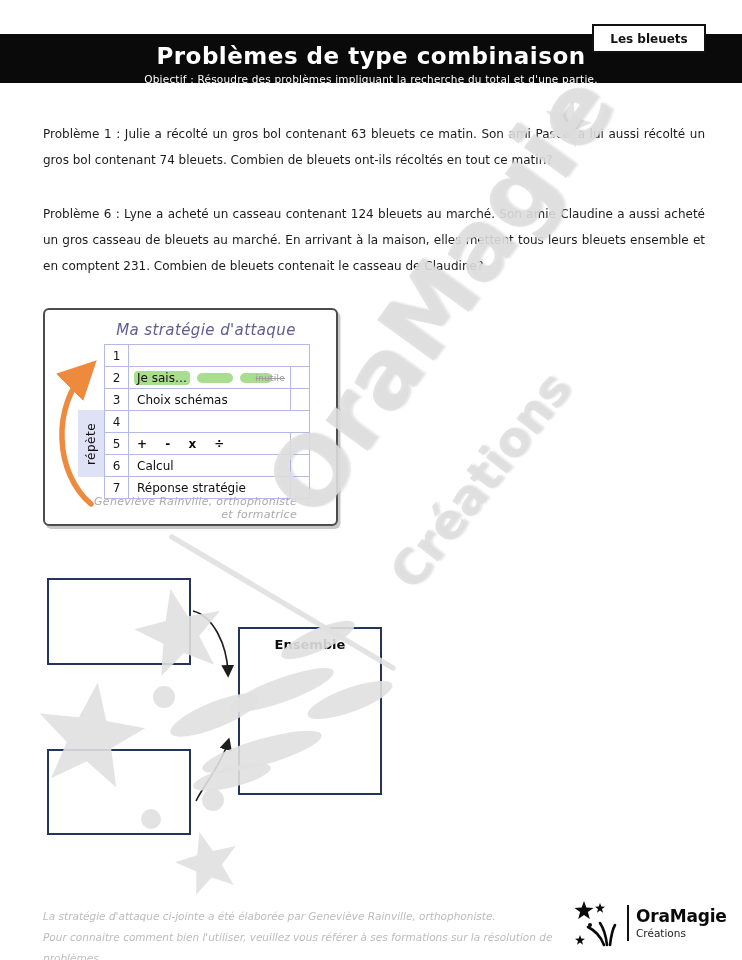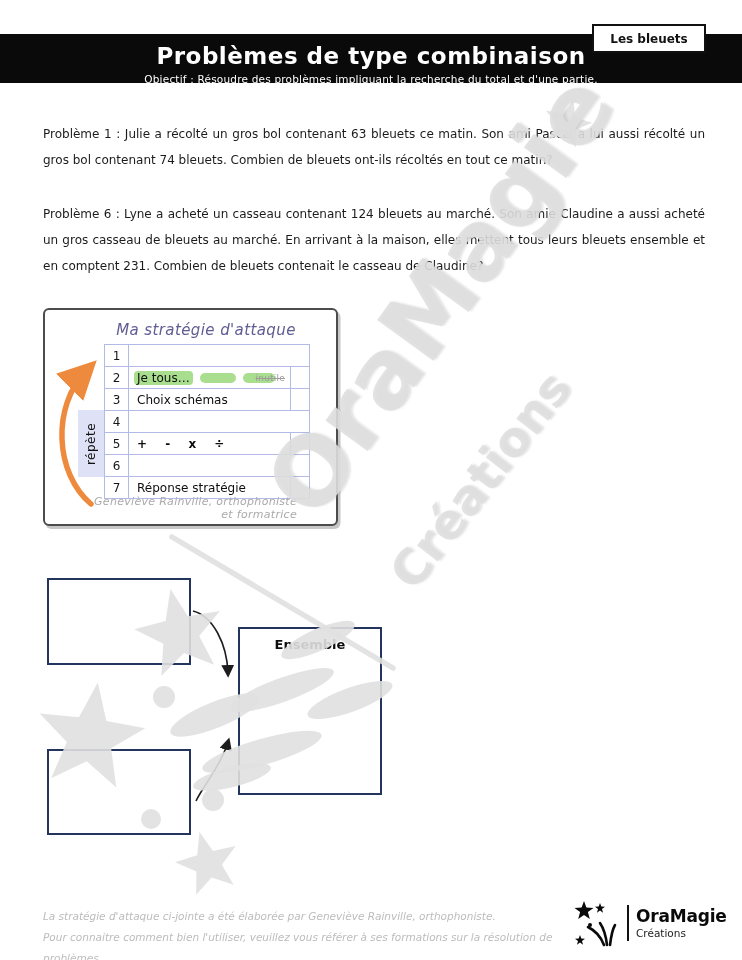--- a/index.html
+++ b/index.html
@@ -124,21 +124,21 @@
     </div>
 
     <div class="s-table">
         <div class="t-row">
           <div class="t-num">1</div>
           <div class="t-rightcell"></div>
         </div>
         <div class="t-row">
           <div class="t-num">2</div>
           <div class="t-cell">
-            <span class="t-label hl-green">Je tous…</span>
+            <span class="t-label hl-green">Je sais…</span>
             <span class="blob b1"></span>
             <span class="blob b2"></span>
             <span class="t-note strike">inutile</span>
           </div>
           <div class="t-rightcell"></div>
         </div>
         <div class="t-row">
           <div class="t-num">3</div>
           <div class="t-cell">
             <span class="t-label">Choix schémas</span>
@@ -151,20 +151,23 @@
         </div>
         <div class="t-row">
           <div class="t-num">5</div>
           <div class="t-cell">
             <span class="t-label symbols">+  -  x  ÷</span>
           </div>
           <div class="t-rightcell"></div>
         </div>
         <div class="t-row">
           <div class="t-num">6</div>
+          <div class="t-cell">
+            <span class="t-label">Calcul</span>
+          </div>
           <div class="t-rightcell"></div>
         </div>
         <div class="t-row">
           <div class="t-num">7</div>
           <div class="t-cell">
             <span class="t-label">Réponse stratégie</span>
           </div>
           <div class="t-rightcell"></div>
         </div>
       </div>

